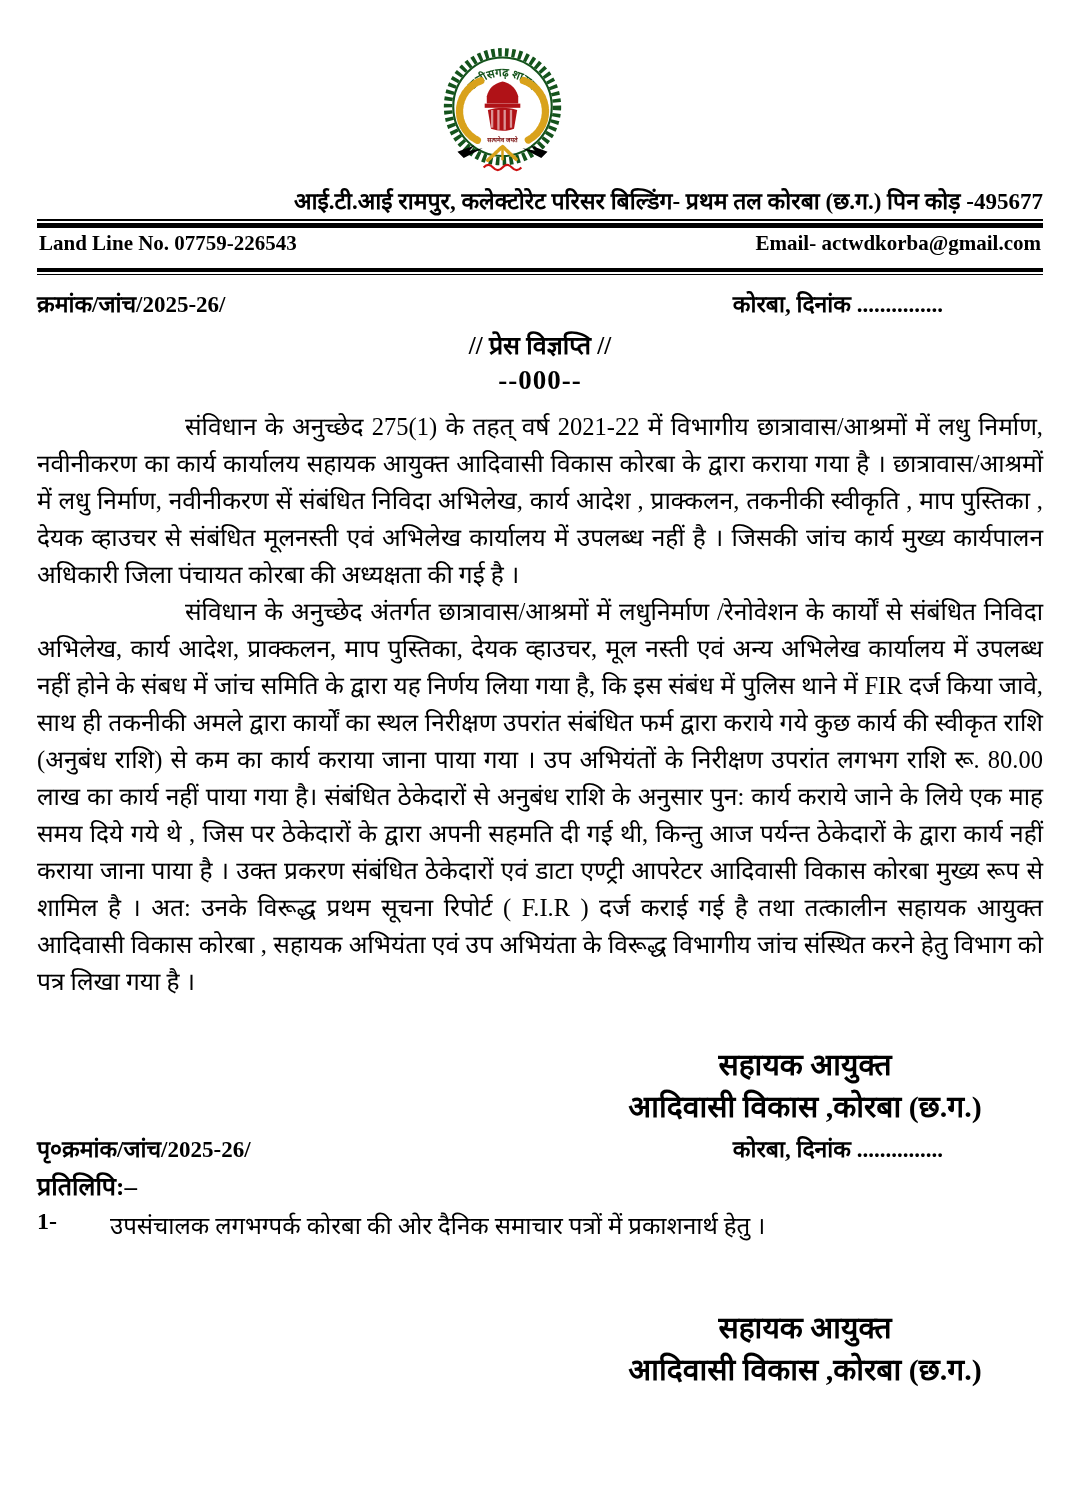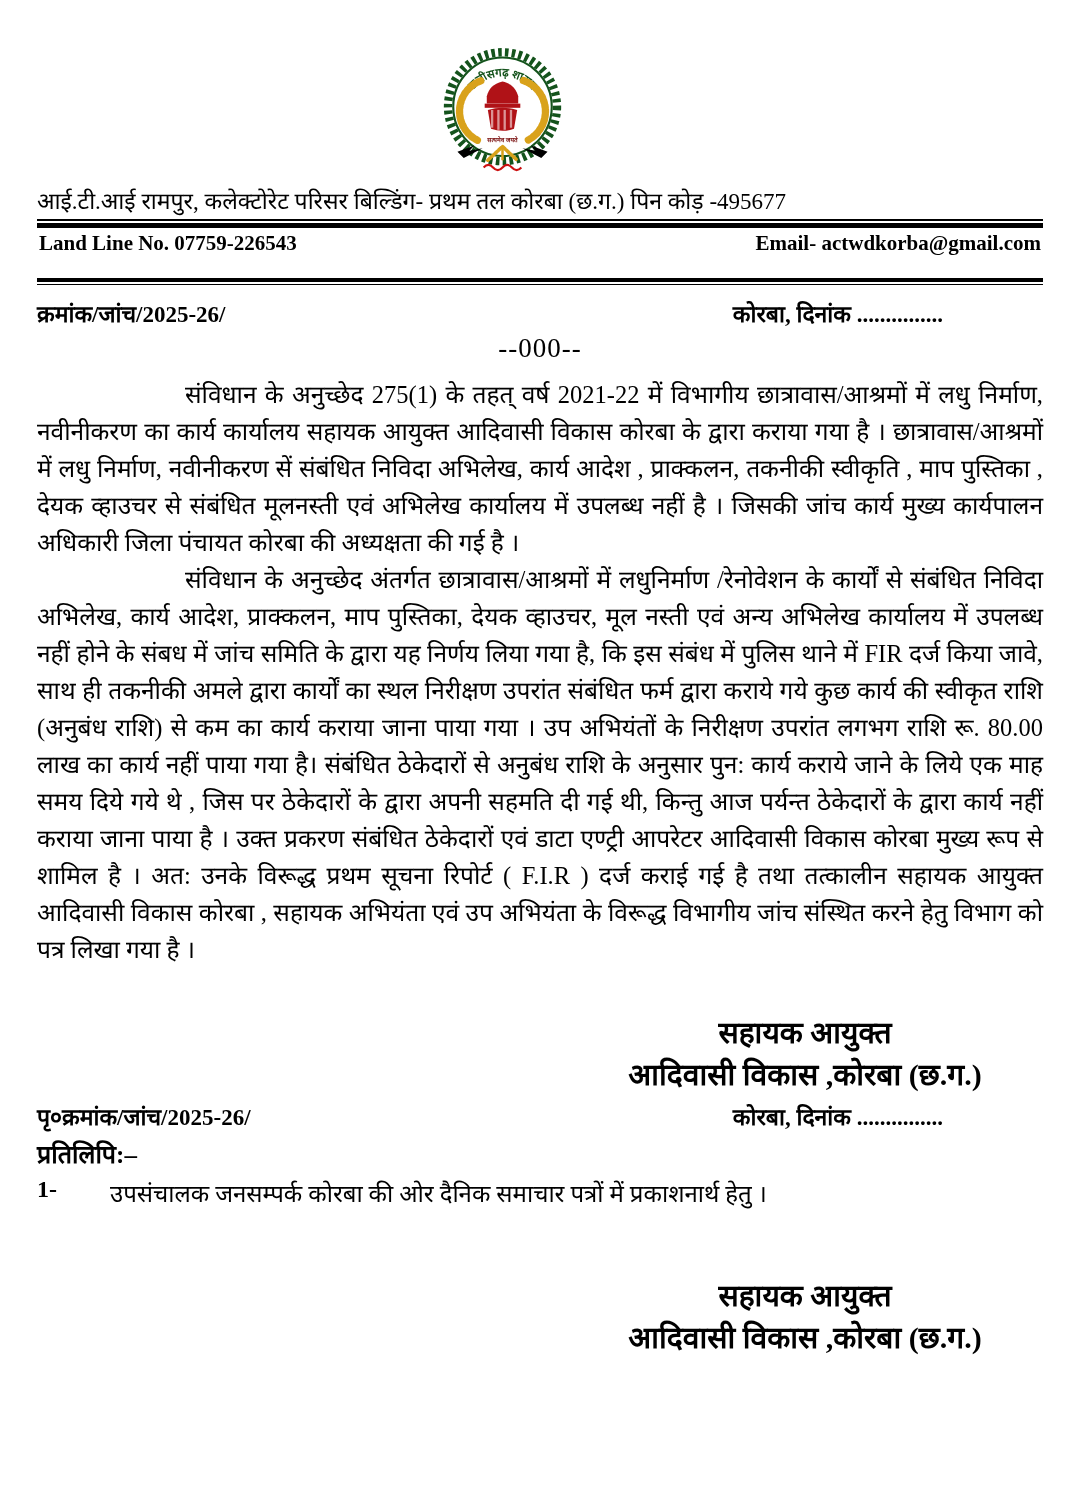--- a/index.html
+++ b/index.html
@@ -9,36 +9,36 @@
     position:relative; font-family:"Liberation Serif","DejaVu Serif",serif;
     color:#000; overflow:hidden;
   }
   .content { padding:0 37px; }
 
   .emblem-wrap { display:flex; justify-content:center; padding-top:46px; }
   .emblem { transform:translateX(-38px); }
 
   .title-1 { text-align:center; font-weight:bold; font-size:40px; line-height:1.12; margin-top:6px; }
   .title-2 { text-align:center; font-weight:bold; font-size:38px; line-height:1.1; margin-top:2px; }
-  .address-line { text-align:left; font-weight:normal; font-size:23px; margin-top:6px; }
+  .address-line { text-align:right; font-weight:bold; font-size:23px; margin-top:6px; }
 
   .rule-thin  { border-top:2px solid #000; margin-top:3px; }
   .rule-thick { border-top:5px solid #000; margin-top:2px; }
   .rule-mid   { border-top:4px solid #000; }
   .rule-thin2 { border-top:1px solid #000; margin-top:2px; }
 
   .contact-row { display:flex; justify-content:space-between; align-items:center;
-    font-weight:bold; font-size:21px; padding:3px 2px 22px 2px; }
+    font-weight:bold; font-size:21px; padding:3px 2px 12px 2px; }
 
   .ref-row { display:flex; justify-content:space-between; align-items:baseline;
     font-weight:bold; font-size:23px; margin-top:12px;gap:8px; }
   .ref-row .ref-right { padding-right:100px; }
 
   .press-title { text-align:center; font-weight:bold; font-size:25px; margin-top:8px; }
-  .zero-sep    { text-align:center; font-weight:normal; font-size:27px; letter-spacing:1px; margin-top:4px; }
+  .zero-sep    { text-align:center; font-weight:bold; font-size:27px; letter-spacing:1px; margin-top:4px; }
 
   .body-text { margin-top:12px; font-size:24.5px; line-height:37px; text-align:justify; }
   .body-text p { text-indent:148px; }
 
   .sig-block { width:380px; margin-left:auto; margin-right:48px; text-align:center;
     font-weight:bold; font-size:30px; line-height:42px; }
   .sig-1 { margin-top:44px; }
   .sig-2 { margin-top:66px; }
 
   .copy-label { font-weight:bold; font-size:25px; margin-top:4px; }
@@ -106,41 +106,42 @@
       <span>Email- actwdkorba@gmail.com</span>
     </div>
     <div class="rule-mid"></div>
     <div class="rule-thin2"></div>
 
     <div class="ref-row">
       <span>क्रमांक/जांच/2025-26/</span>
       <span class="ref-right">कोरबा, दिनांक ...............</span>
     </div>
 
+    <div class="press-title">// प्रेस विज्ञप्ति //</div>
     <div class="zero-sep">--000--</div>
 
     <div class="body-text">
       <p>संविधान के अनुच्छेद 275(1) के तहत् वर्ष 2021-22 में विभागीय छात्रावास/आश्रमों में लधु निर्माण, नवीनीकरण का कार्य कार्यालय सहायक आयुक्त आदिवासी विकास कोरबा के द्वारा कराया गया है । छात्रावास/आश्रमों में लधु निर्माण, नवीनीकरण सें संबंधित निविदा अभिलेख, कार्य आदेश , प्राक्कलन, तकनीकी स्वीकृति , माप पुस्तिका , देयक व्हाउचर से संबंधित मूलनस्ती एवं अभिलेख कार्यालय में उपलब्ध नहीं है । जिसकी जांच कार्य मुख्य कार्यपालन अधिकारी जिला पंचायत कोरबा की अध्यक्षता की गई है ।</p>
       <p>संविधान के अनुच्छेद  अंतर्गत  छात्रावास/आश्रमों में लधुनिर्माण /रेनोवेशन के कार्यों से संबंधित निविदा अभिलेख, कार्य आदेश, प्राक्कलन, माप पुस्तिका, देयक व्हाउचर, मूल नस्ती एवं अन्य अभिलेख कार्यालय में उपलब्ध नहीं होने के संबध में जांच समिति के द्वारा यह निर्णय लिया गया है, कि इस संबंध में पुलिस थाने में FIR दर्ज किया जावे, साथ ही तकनीकी अमले द्वारा कार्यों का स्थल निरीक्षण उपरांत संबंधित फर्म द्वारा कराये गये कुछ कार्य  की स्वीकृत राशि (अनुबंध राशि) से कम का कार्य कराया जाना पाया गया । उप अभियंतों के निरीक्षण उपरांत लगभग राशि रू. 80.00 लाख का कार्य नहीं पाया गया है। संबंधित ठेकेदारों से अनुबंध राशि के अनुसार पुन: कार्य कराये जाने के लिये एक माह समय  दिये गये थे , जिस पर ठेकेदारों के द्वारा अपनी सहमति दी गई थी, किन्तु आज पर्यन्त ठेकेदारों के द्वारा कार्य नहीं कराया जाना पाया है । उक्त प्रकरण संबंधित ठेकेदारों एवं डाटा एण्ट्री आपरेटर आदिवासी विकास कोरबा मुख्य रूप से शामिल है । अत: उनके विरूद्ध प्रथम सूचना रिपोर्ट ( F.I.R ) दर्ज कराई गई है तथा तत्कालीन सहायक आयुक्त आदिवासी विकास कोरबा , सहायक अभियंता एवं उप अभियंता के विरूद्ध विभागीय जांच संस्थित करने हेतु विभाग को पत्र लिखा गया है ।</p>
     </div>
 
     <div class="sig-block sig-1">
       <div>सहायक आयुक्त</div>
       <div>आदिवासी विकास ,कोरबा (छ.ग.)</div>
     </div>
 
     <div class="ref-row" style="margin-top:4px;">
       <span>पृ०क्रमांक/जांच/2025-26/</span>
       <span class="ref-right">कोरबा, दिनांक ...............</span>
     </div>
 
     <div class="copy-label">प्रतिलिपि:–</div>
     <div class="copy-item">
       <span class="copy-num">1-</span>
-      <span>उपसंचालक जनसम्पर्क कोरबा की ओर दैनिक समाचार पत्रों में प्रकाशनार्थ हेतु ।</span>
+      <span>उपसंचालक लगभग्पर्क कोरबा की ओर दैनिक समाचार पत्रों में प्रकाशनार्थ हेतु ।</span>
     </div>
 
     <div class="sig-block sig-2">
       <div>सहायक आयुक्त</div>
       <div>आदिवासी विकास ,कोरबा (छ.ग.)</div>
     </div>
   </div>
 
 </div>
 

